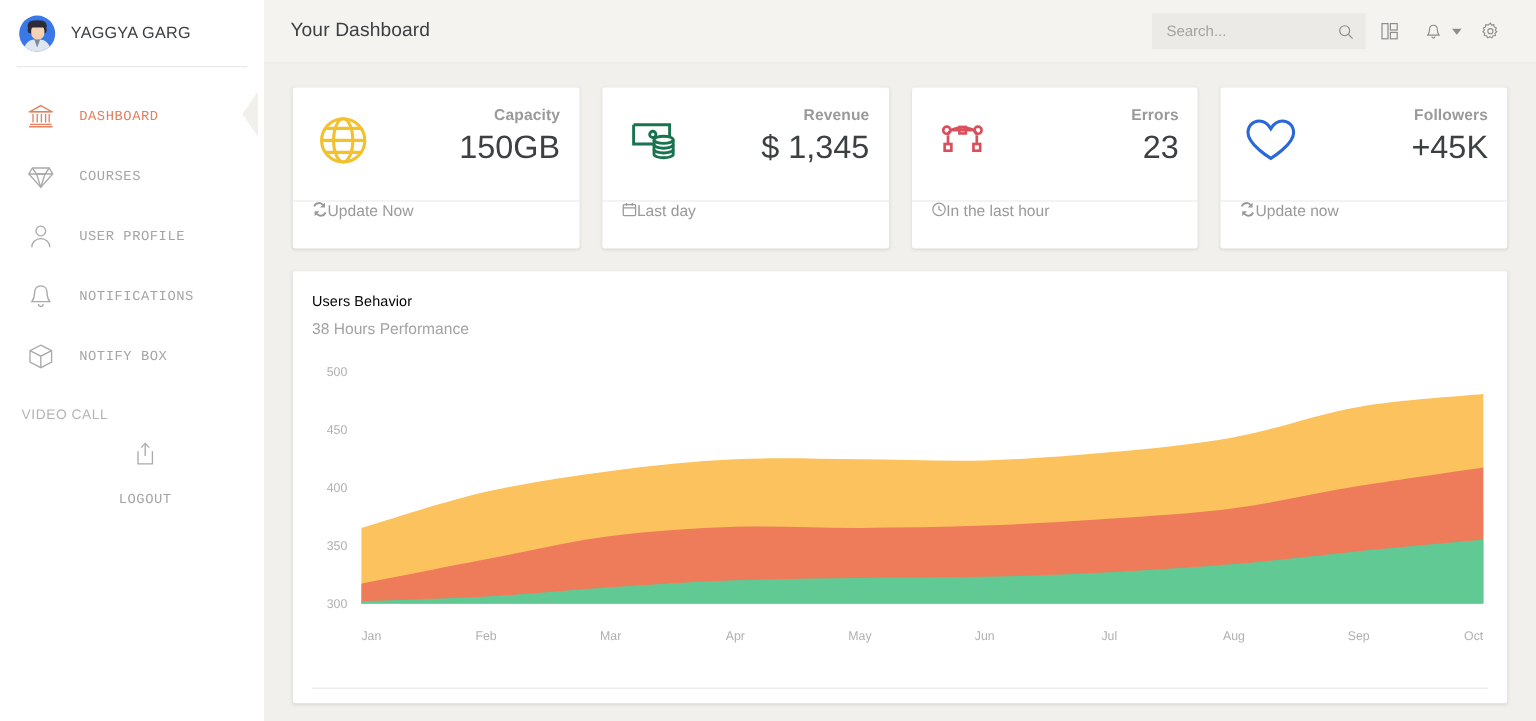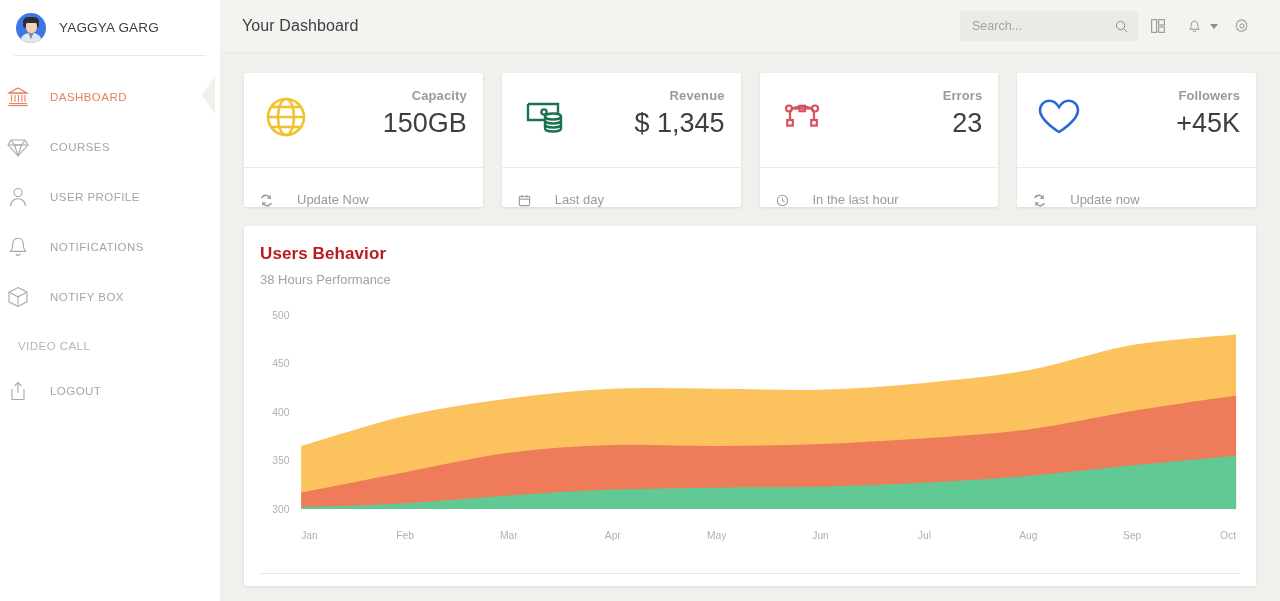--- a/index.html
+++ b/index.html
@@ -66,24 +66,25 @@
   }
   .brand-sep {
     position: absolute; left: 14px; right: 14px; top: 55px;
     height: 1px; background: #e8e8e6;
   }
 
   .nav { padding-top: 17px; }
   .nav-item {
     height: 50px;
     display: flex; align-items: center;
-    padding-left: 6px;
+    padding-left: 22px;
     gap: 20px;
     cursor: pointer;
     position: relative;
+    font-family: Liberation Mono, monospace;
   }
   .nav-item .ico { width: 24px; height: 24px; display: block; flex: 0 0 24px; color: #a9a9a9; }
   .nav-item .lbl {
     font-size: 11.5px; letter-spacing: .45px;
     color: #a5a5a5; white-space: nowrap;
   }
   .nav-item.active .ico { color: #e2805f; }
   .nav-item.active .lbl { color: #e2805f; }
 
   .nav-section {
@@ -182,38 +183,38 @@
   .card-label {
     font-size: 13px; color: #9a9a9a; font-weight: 700;
     letter-spacing: .1px; line-height: 17px;
   }
   .card-value {
     font-size: 27px; color: #3c4043; font-weight: 400;
     line-height: 34px; margin-top: 2px; white-space: nowrap;
   }
   .card-sep { height: 1px; background: #ebebeb; margin: 0 -16px 0 -16px; }
   .card-foot {
-    display: flex; align-items: flex-end; gap: 24px;
+    display: flex; align-items: flex-start; gap: 0;
     height: 39px; color: #9a9a9a; font-size: 13px;
   }
   .card-foot svg { display: block; color: #9a9a9a; }
   .card-foot .txt { color: #9a9a9a; }
 
   
   .chart-card {
     margin-top: 19px;
     background: #fff;
     border-radius: 2px;
     box-shadow: 0 1px 3px rgba(0,0,0,.10);
     padding: 18px 16px 0 16px;
     height: 360px;
     position: relative;
   }
   .chart-title {
-    font-size: 17px; color: #b91c1c; font-weight: 700;
+    font-size: 12px; color: #000000; font-weight: 400;
     padding-left: 0; letter-spacing: .1px;
   }
   .chart-sub {
     font-size: 13px; color: #a3a3a3; margin-top: 8px;
   }
   .chart-wrap {
     position: relative;
     margin-top: 12px;
     width: 100%; height: 252px;
   }
@@ -306,21 +307,21 @@
             <path d="M12 2.6 L21 7.2 V16.8 L12 21.4 L3 16.8 V7.2 Z"></path>
             <path d="M3 7.2 L12 11.8 L21 7.2"></path>
             <path d="M12 11.8 V21.4"></path>
           </svg>
         </span>
         <span class="lbl">NOTIFY BOX</span>
       </div>
 
       <div class="nav-section">VIDEO CALL</div>
 
-      <div class="nav-item" style="margin-top:8px;">
+      <div class="nav-item" style="margin-top:8px;flex-direction:column;">
         <span class="ico">
           <svg viewBox="0 0 24 24" fill="none" stroke="currentColor" stroke-width="1.1">
             <path d="M6 10 V20.5 H18 V10"></path>
             <path d="M12 3.5 V14"></path>
             <path d="M8.6 7 L12 3.5 L15.4 7"></path>
           </svg>
         </span>
         <span class="lbl">LOGOUT</span>
       </div>
 

